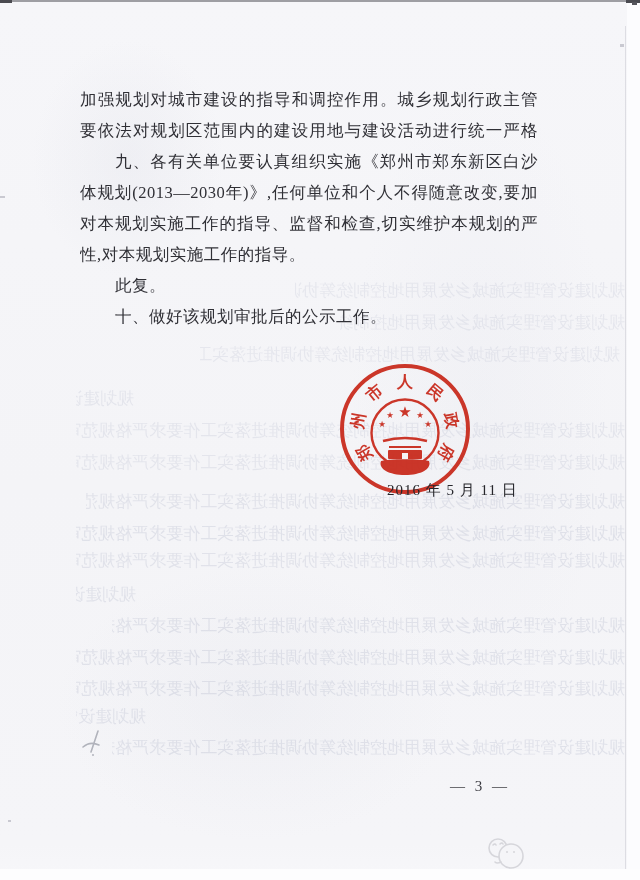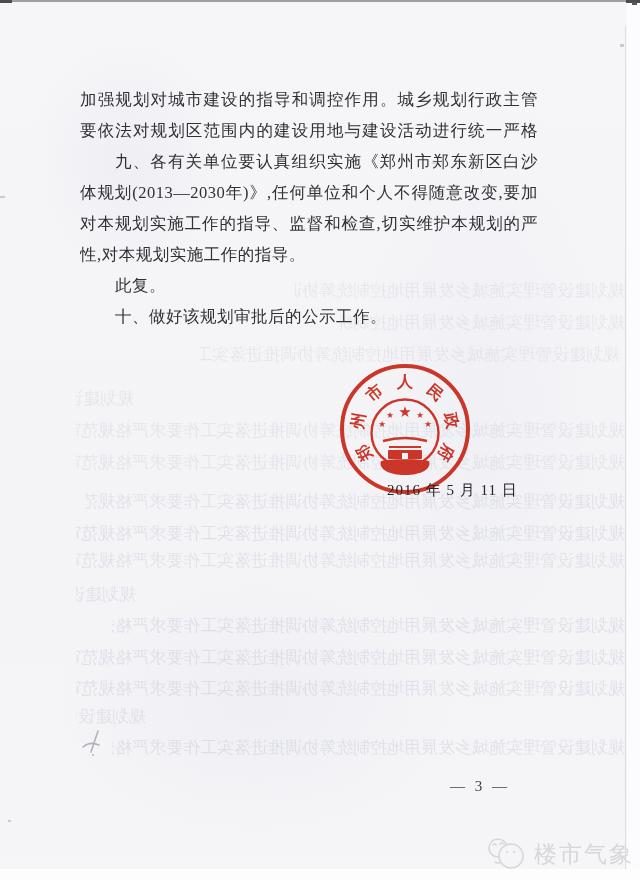--- a/index.html
+++ b/index.html
@@ -153,14 +153,13 @@
     <g fill="none" stroke="#d6d6db" stroke-width="1.6" stroke-linecap="round">
       <circle cx="14" cy="14" r="9"></circle>
       <circle cx="27" cy="22" r="12" fill="#f5f5f8"></circle>
       <path d="M9,11 q2,-2 3,0"></path>
       <path d="M16,10 q2,-2 3,0"></path>
       <circle cx="23" cy="18" r="1" fill="#d6d6db" stroke="none"></circle>
       <circle cx="30" cy="18" r="1" fill="#d6d6db" stroke="none"></circle>
       <path d="M17,28 q-4,2 -6,0"></path>
     </g>
   </svg>
-  <div class="watermark-text">楼市气象</div>
 </div>
 
 </body></html>

